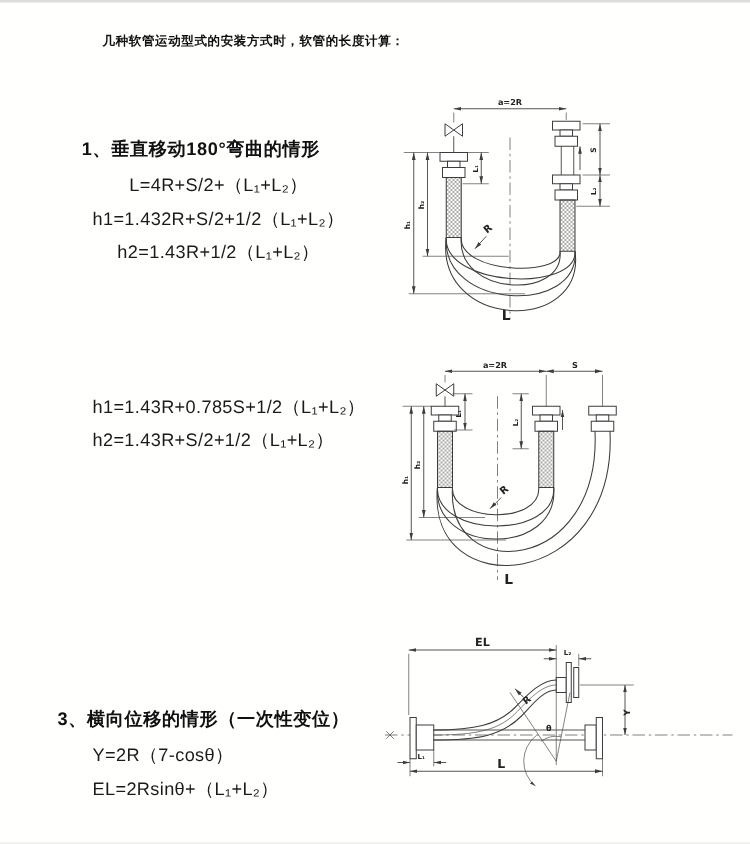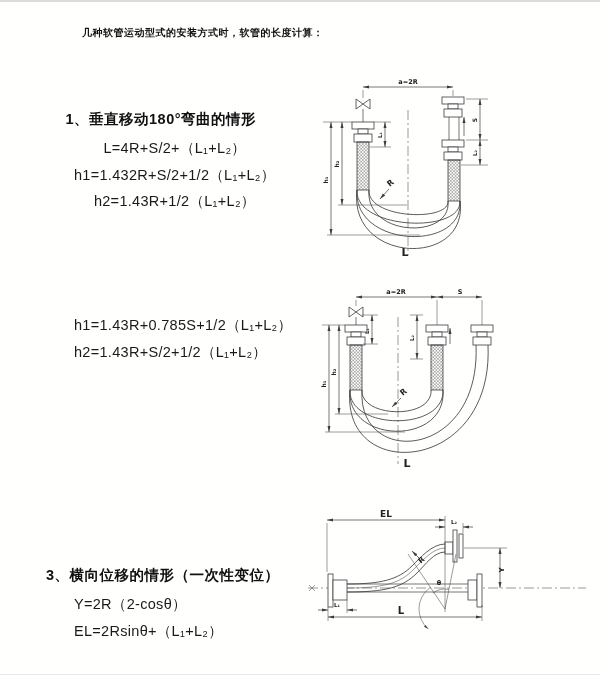--- a/index.html
+++ b/index.html
@@ -51,21 +51,21 @@
   <div class="section" id="sec2">
     <div class="formulas">
       <div class="formula">h1=1.43R+0.785S+1/2（L₁+L₂）</div>
       <div class="formula">h2=1.43R+S/2+1/2（L₁+L₂）</div>
     </div>
   </div>
 
   <div class="section" id="sec3">
     <div class="sec-title">3、横向位移的情形（一次性变位）</div>
     <div class="formulas">
-      <div class="formula">Y=2R（2-cosθ）</div>
+      <div class="formula">Y=2R（7-cosθ）</div>
       <div class="formula">EL=2Rsinθ+（L₁+L₂）</div>
     </div>
   </div>
 
   <div class="diag" id="diag1">
   <svg width="280" height="190" viewBox="0 0 280 190">
     <defs>
       <marker id="arr" viewBox="0 0 10 6" refX="9.5" refY="3" markerWidth="9" markerHeight="6" orient="auto-start-reverse">
         <path d="M0,0.6 L9.5,3 L0,5.4 Z" fill="#3d3d3d"></path>
       </marker>

